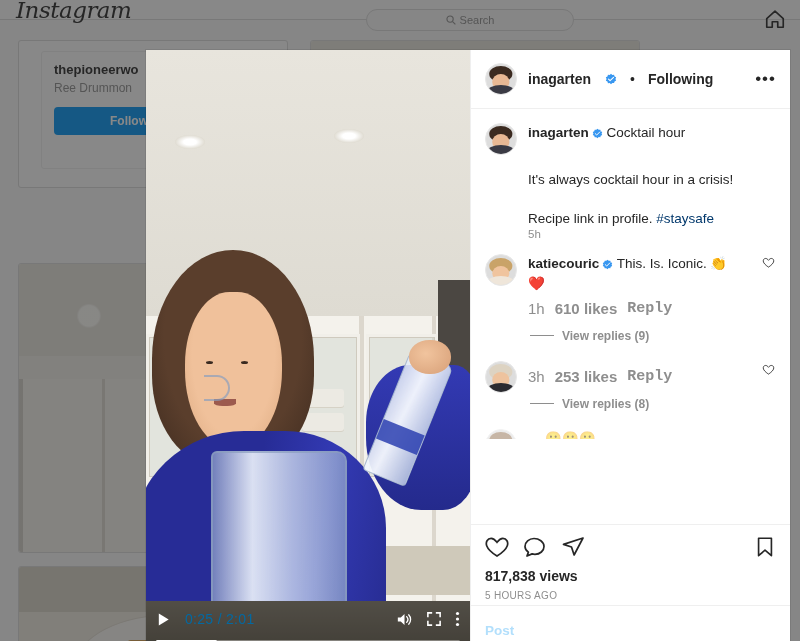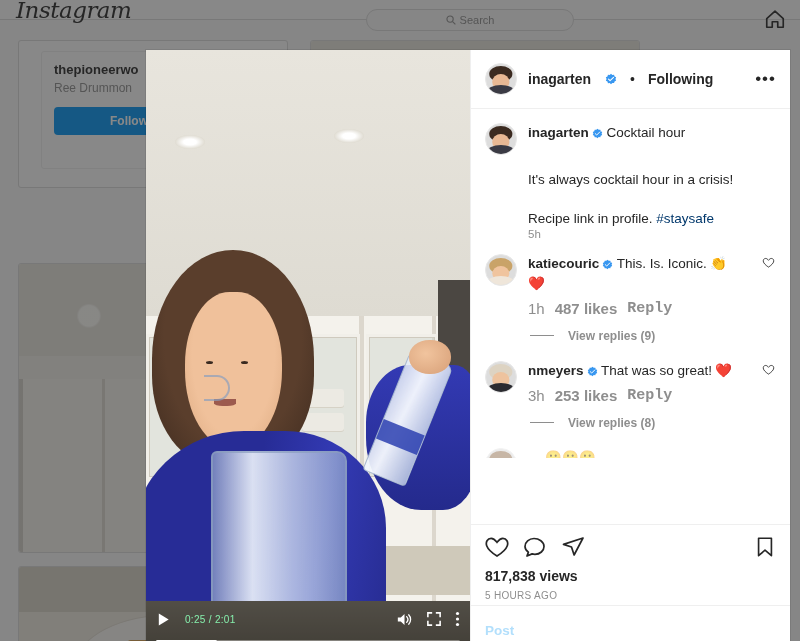--- a/index.html
+++ b/index.html
@@ -155,21 +155,21 @@
     border: 2px solid rgba(138,158,190,.7); border-left: none; border-radius: 0 60% 60% 0;
   }
   .v-counter-bottom { position: absolute; left: 0; right: 0; bottom: 0; height: 9%;
     background: linear-gradient(#b5ad9c, #8e8777); }
 
   
   .v-controls { position: absolute; left: 0; right: 0; bottom: 0; height: 54px;
     background: rgba(0,0,0,.55); }
   .v-ctrl-row { position: absolute; left: 0; right: 0; top: 4px; height: 28px;
     display: flex; align-items: center; padding: 0 10px; gap: 14px; }
-  .v-time { color: #86efac; font-size: 10px; letter-spacing: .3px; }
+  .v-time { color: #0369a1; font-size: 14px; letter-spacing: .3px; }
   .v-spacer { flex: 1; }
   .v-progress { position: absolute; left: 10px; right: 10px; bottom: 12px; height: 3px;
     background: rgba(255,255,255,.35); border-radius: 2px; }
   .v-progress-fill { position: absolute; left: 0; top: 0; bottom: 0; background: #fff; border-radius: 2px; }
 
   
   .info-col { width: 320px; height: 605px; display: flex; flex-direction: column;
     border-left: 1px solid #efefef; background: #fff; }
 
   .post-head { display: flex; align-items: center; gap: 11px; padding: 13px 14px;
@@ -195,21 +195,21 @@
   .cmt { display: flex; gap: 11px; margin-bottom: 14px; }
   .cmt-body { flex: 1; min-width: 0; }
   .cmt-text { font-size: 13.5px; color: #262626; line-height: 1.42; word-wrap: break-word; }
   .cmt-text .uname { font-size: 13.5px; }
   .cap-text { font-size: 13.5px; color: #262626; line-height: 1.45; margin-top: 8px; white-space: pre-line; }
   .tag { color: #00376b; }
   .meta { font-size: 15px; color: #8e8e8e; margin-top: 7px; display: flex; gap: 10px; }
   .meta .b { font-weight: 600; color: #8e8e8e; }
   .meta .link { font-weight: 600; color: #8e8e8e; cursor: pointer; font-family: Liberation Mono, monospace; }
   .time-only { font-size: 11.5px; color: #8e8e8e; }
-  .view-replies { display: flex; align-items: center; gap: 14px; margin: 12px 0 4px 0; padding-left: 2px; }
+  .view-replies { display: flex; align-items: center; gap: 8px; margin: 12px 0 4px 0; padding-left: 2px; }
   .vr-line { width: 24px; height: 1px; background: #8e8e8e; }
   .vr-text { font-size: 12px; color: #8e8e8e; font-weight: 600; cursor: pointer; }
   .cmt-like { flex: none; width: 14px; padding-top: 2px; }
   .cmt-cut { opacity: .55; overflow: hidden; height: 10px; }
 
   .actions { border-top: 1px solid #efefef; padding: 10px 14px 4px 14px; }
   .action-row { display: flex; align-items: center; gap: 14px; }
   .action-spacer { flex: 1; }
   .views { font-size: 14px; font-weight: bold; color: #262626; margin-top: 9px; }
   .posted { font-size: 10px; color: #8e8e8e; letter-spacing: .3px; margin-top: 6px; text-transform: uppercase; }
@@ -413,21 +413,21 @@
               <span class="uname">katiecouric</span><span class="verified">
                 <svg width="11" height="11" viewBox="0 0 24 24">
                   <path d="M12 1.5 14.6 4l3.5-.4 1 3.4 3.2 1.6-1.4 3.3 1.4 3.3-3.2 1.6-1 3.4-3.5-.4L12 22.5 9.4 20l-3.5.4-1-3.4-3.2-1.6L3.1 12 1.7 8.7l3.2-1.6 1-3.4L9.4 4z" fill="#3897f0"></path>
                   <path d="M7 12.2l3.2 3.2L17 8.6" fill="none" stroke="#fff" stroke-width="2.1" stroke-linecap="round" stroke-linejoin="round"></path>
                 </svg></span>
               <span>This. Is. Iconic. 👏</span><br>
               <span>❤️</span>
             </div>
             <div class="meta">
               <span>1h</span>
-              <span class="b">487 likes</span>
+              <span class="b">610 likes</span>
               <span class="link">Reply</span>
             </div>
             <div class="view-replies">
               <span class="vr-line"></span>
               <span class="vr-text">View replies (9)</span>
             </div>
           </div>
           <div class="cmt-like">
             <svg width="13" height="13" viewBox="0 0 24 24">
               <path d="M12 20.5s-7.6-4.7-9.3-9.2C1.4 7.8 3.4 4.5 6.6 4.5c2.1 0 3.6 1.2 5.4 3.5 1.8-2.3 3.3-3.5 5.4-3.5 3.2 0 5.2 3.3 3.9 6.8-1.7 4.5-9.3 9.2-9.3 9.2z" fill="none" stroke="#262626" stroke-width="1.6"></path>
@@ -435,28 +435,20 @@
           </div>
         </div>
 
         <div class="cmt">
           <div class="avatar">
             <div class="av-hair" style="background:#ddd3c2;"></div>
             <div class="av-face" style="background:#eec39e;"></div>
             <div class="av-body" style="background:#2b2b30;"></div>
           </div>
           <div class="cmt-body">
-            <div class="cmt-text">
-              <span class="uname">nmeyers</span><span class="verified">
-                <svg width="11" height="11" viewBox="0 0 24 24">
-                  <path d="M12 1.5 14.6 4l3.5-.4 1 3.4 3.2 1.6-1.4 3.3 1.4 3.3-3.2 1.6-1 3.4-3.5-.4L12 22.5 9.4 20l-3.5.4-1-3.4-3.2-1.6L3.1 12 1.7 8.7l3.2-1.6 1-3.4L9.4 4z" fill="#3897f0"></path>
-                  <path d="M7 12.2l3.2 3.2L17 8.6" fill="none" stroke="#fff" stroke-width="2.1" stroke-linecap="round" stroke-linejoin="round"></path>
-                </svg></span>
-              <span>That was so great! ❤️</span>
-            </div>
             <div class="meta">
               <span>3h</span>
               <span class="b">253 likes</span>
               <span class="link">Reply</span>
             </div>
             <div class="view-replies">
               <span class="vr-line"></span>
               <span class="vr-text">View replies (8)</span>
             </div>
           </div>

